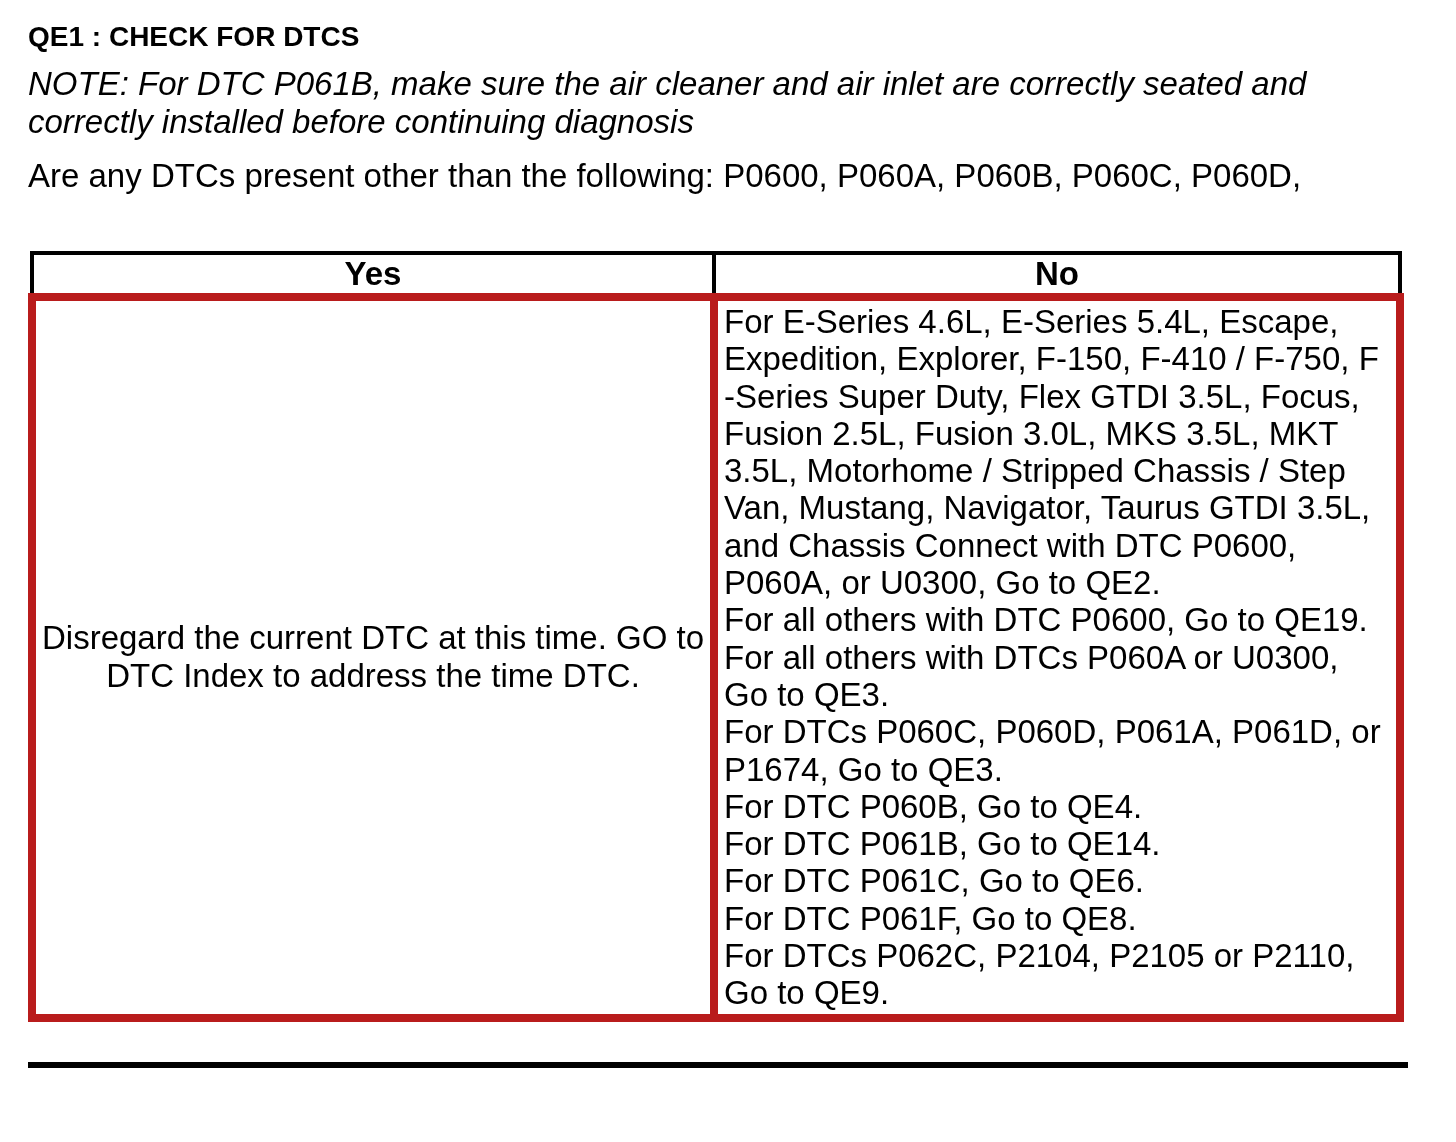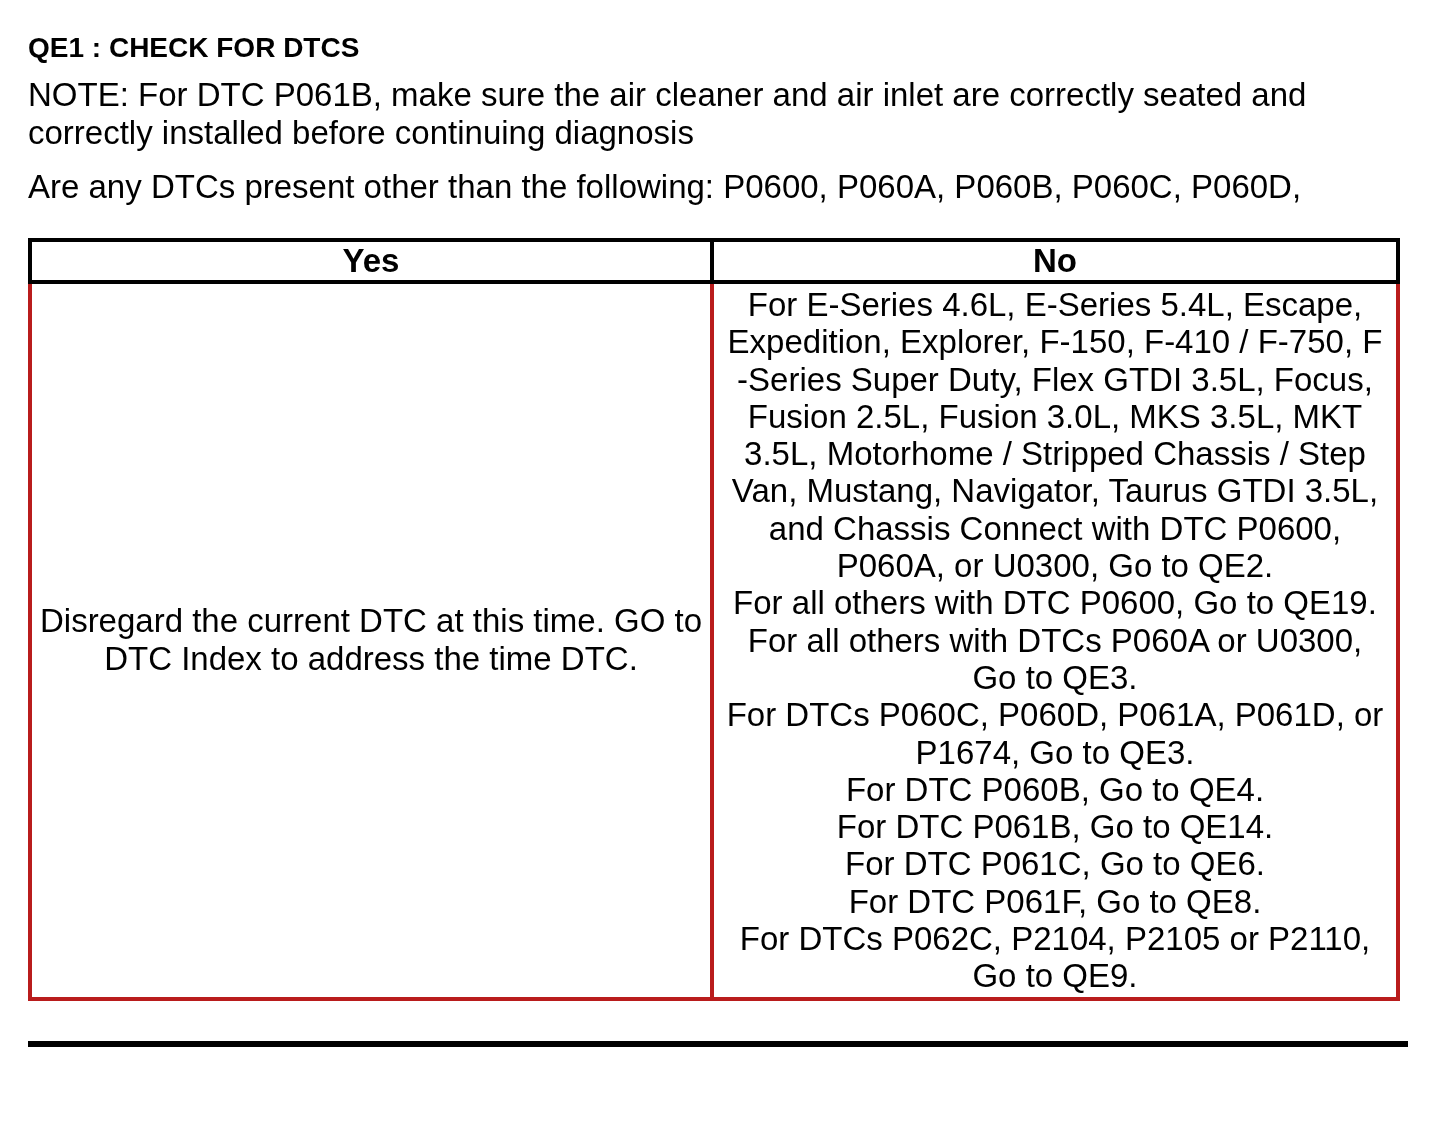--- a/index.html
+++ b/index.html
@@ -8,63 +8,63 @@
     background: #ffffff;
     color: #000000;
     font-family: "Liberation Sans", sans-serif;
   }
   body {
     width: 1456px;
     height: 1142px;
     overflow: hidden;
   }
   .page {
-    padding: 31px 48px 0 28px;
+    padding: 20px 48px 0 28px;
     box-sizing: border-box;
     width: 1327px;
   }
   .doc-title {
     font-size: 28px;
     line-height: 34px;
     font-weight: bold;
     margin: 0;
   }
   .note-paragraph {
     font-size: 33px;
     line-height: 38px;
     font-weight: normal;
     margin: 11px 0 0 0;
+    font-style: italic;
   }
   .question-paragraph {
     font-size: 33px;
     line-height: 38px;
     font-weight: normal;
     margin: 16px 0 0 0;
   }
   table.decision-table {
     border-collapse: collapse;
     table-layout: fixed;
     width: 1368px;
-    margin-top: 32px;
+    margin-top: 56px;
     border: 4px solid #000000;
   }
   table.decision-table th {
     border: 4px solid #000000;
     font-size: 33px;
     font-weight: bold;
     text-align: center;
     height: 38px;
     padding: 0;
     line-height: 38px;
   }
   table.decision-table td {
-    border: 4px solid #b91c1c;
+    border: 8px solid #b91c1c;
     font-size: 33px;
     padding: 2px 6px;
-    text-align: center;
   }
   td.yes-cell {
     text-align: center;
     vertical-align: middle;
     line-height: 38px;
   }
   td.no-cell {
     vertical-align: top;
     line-height: 37.3px;
   }

